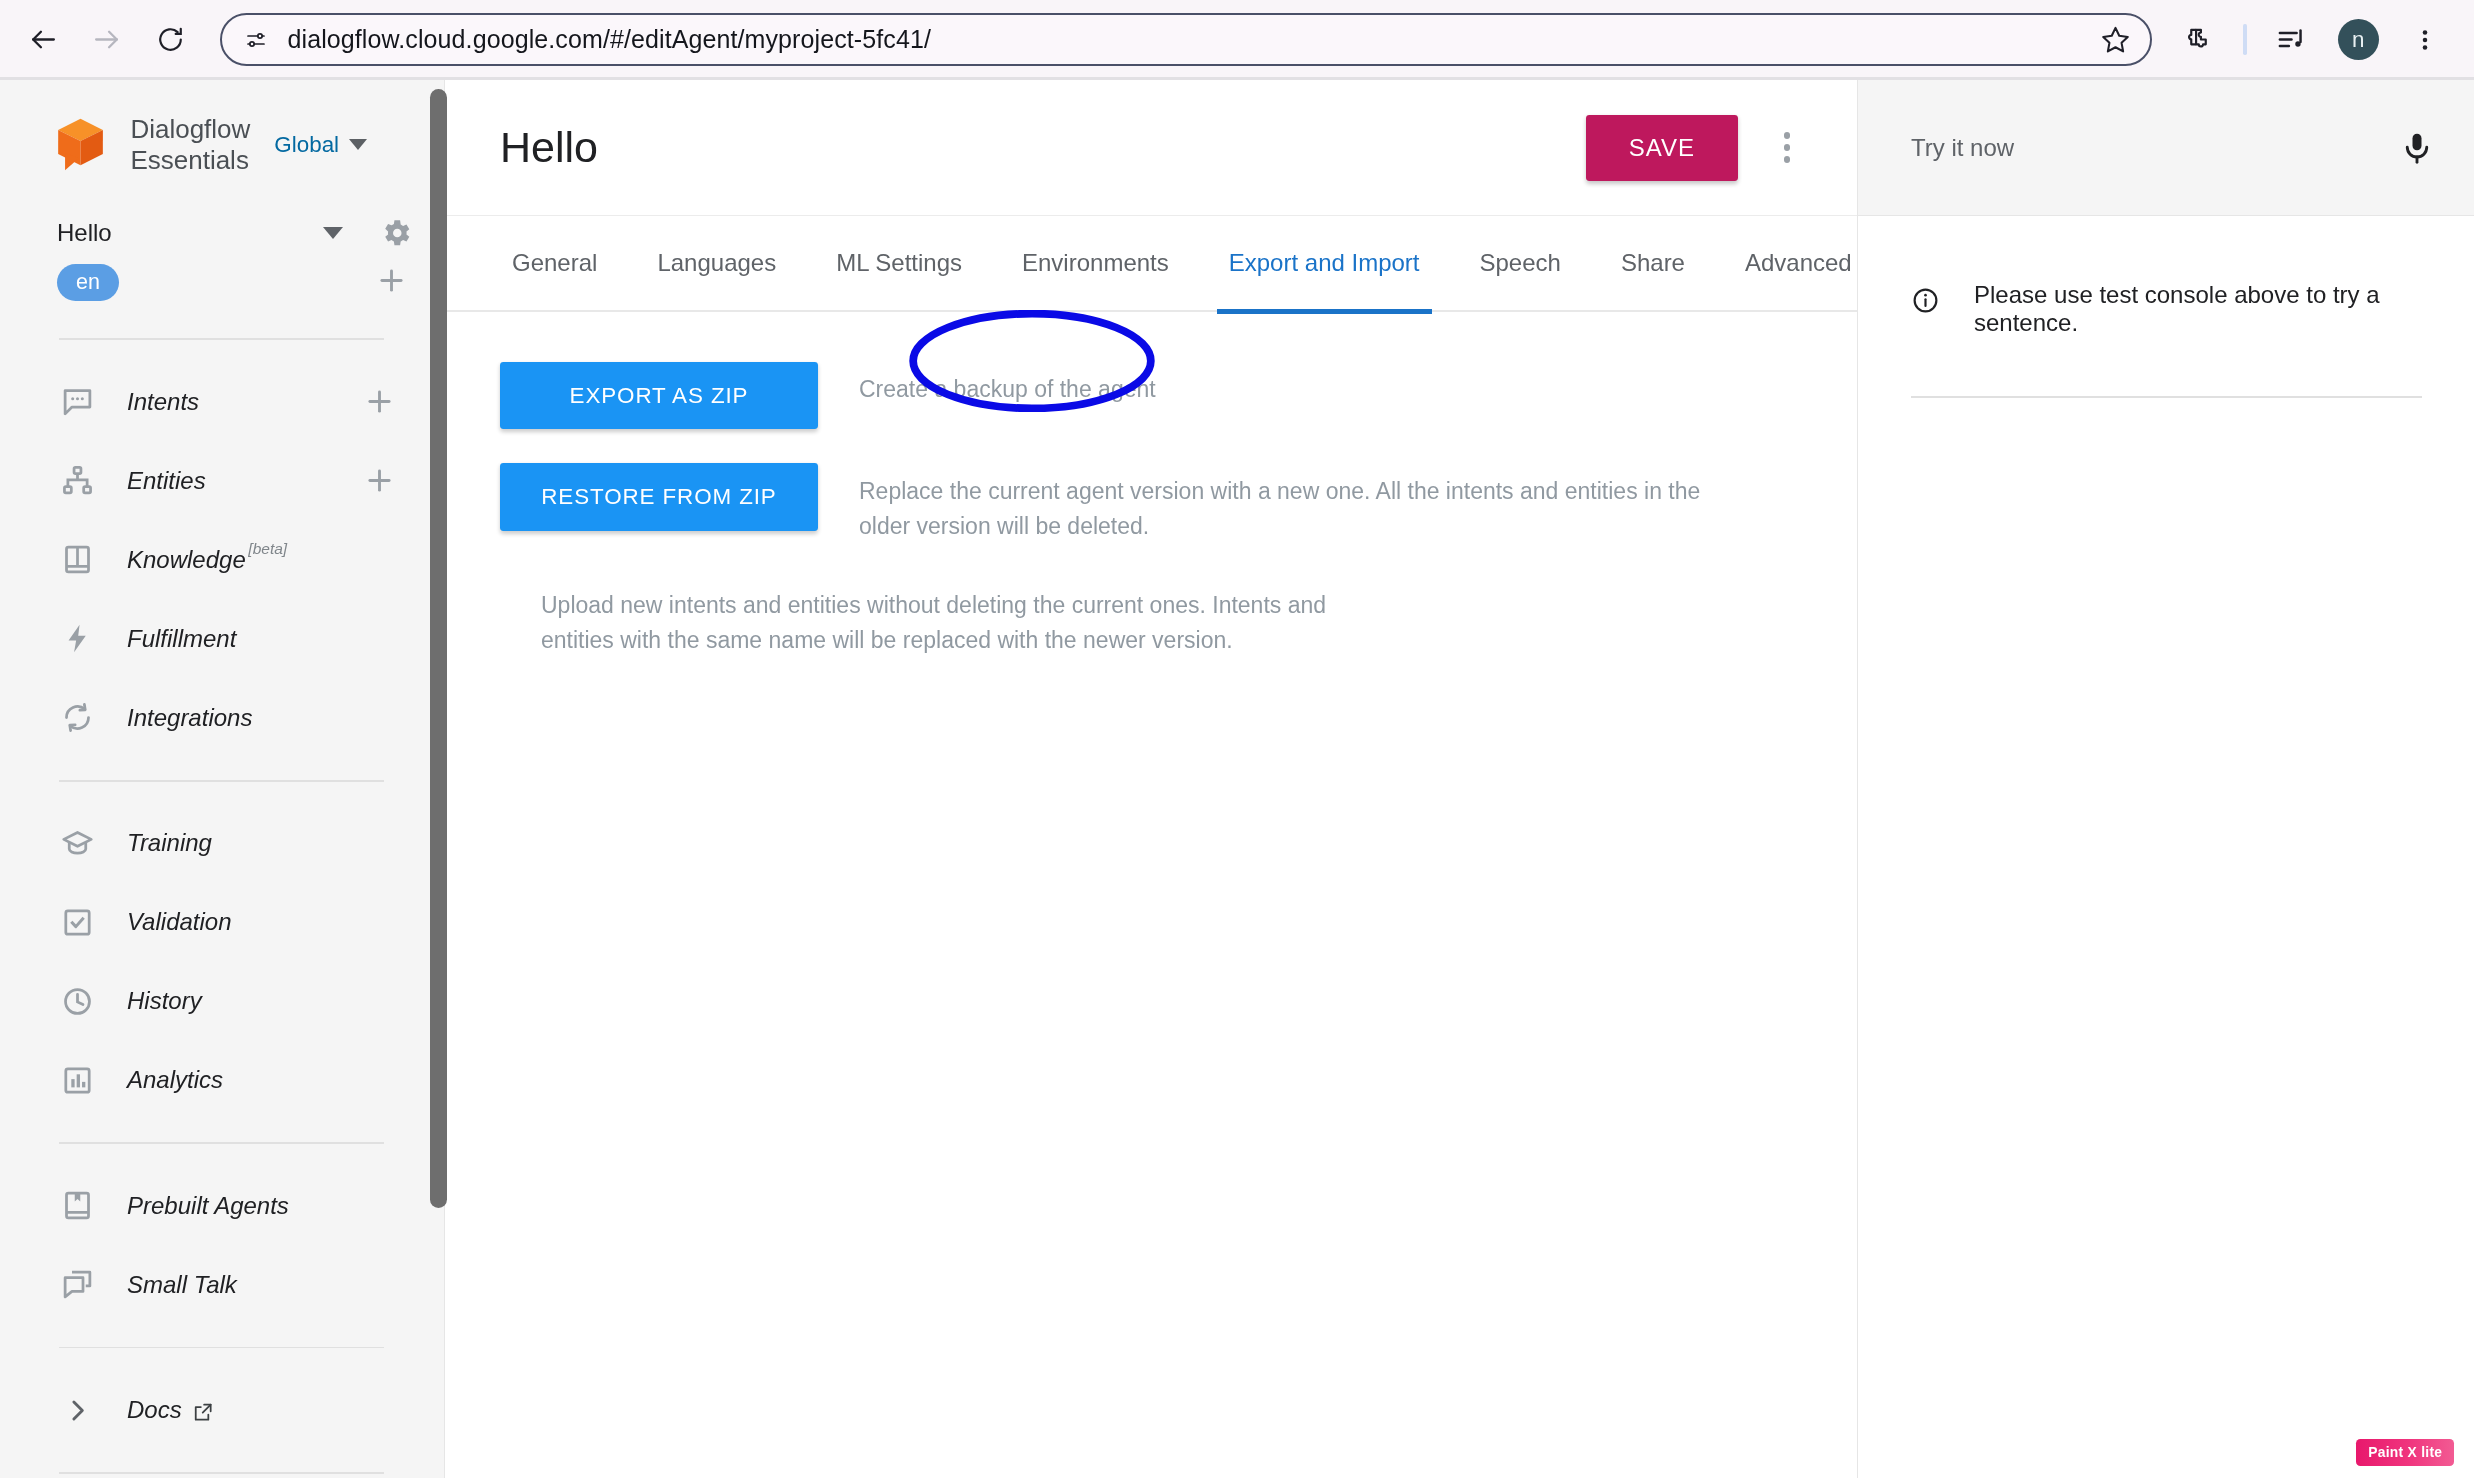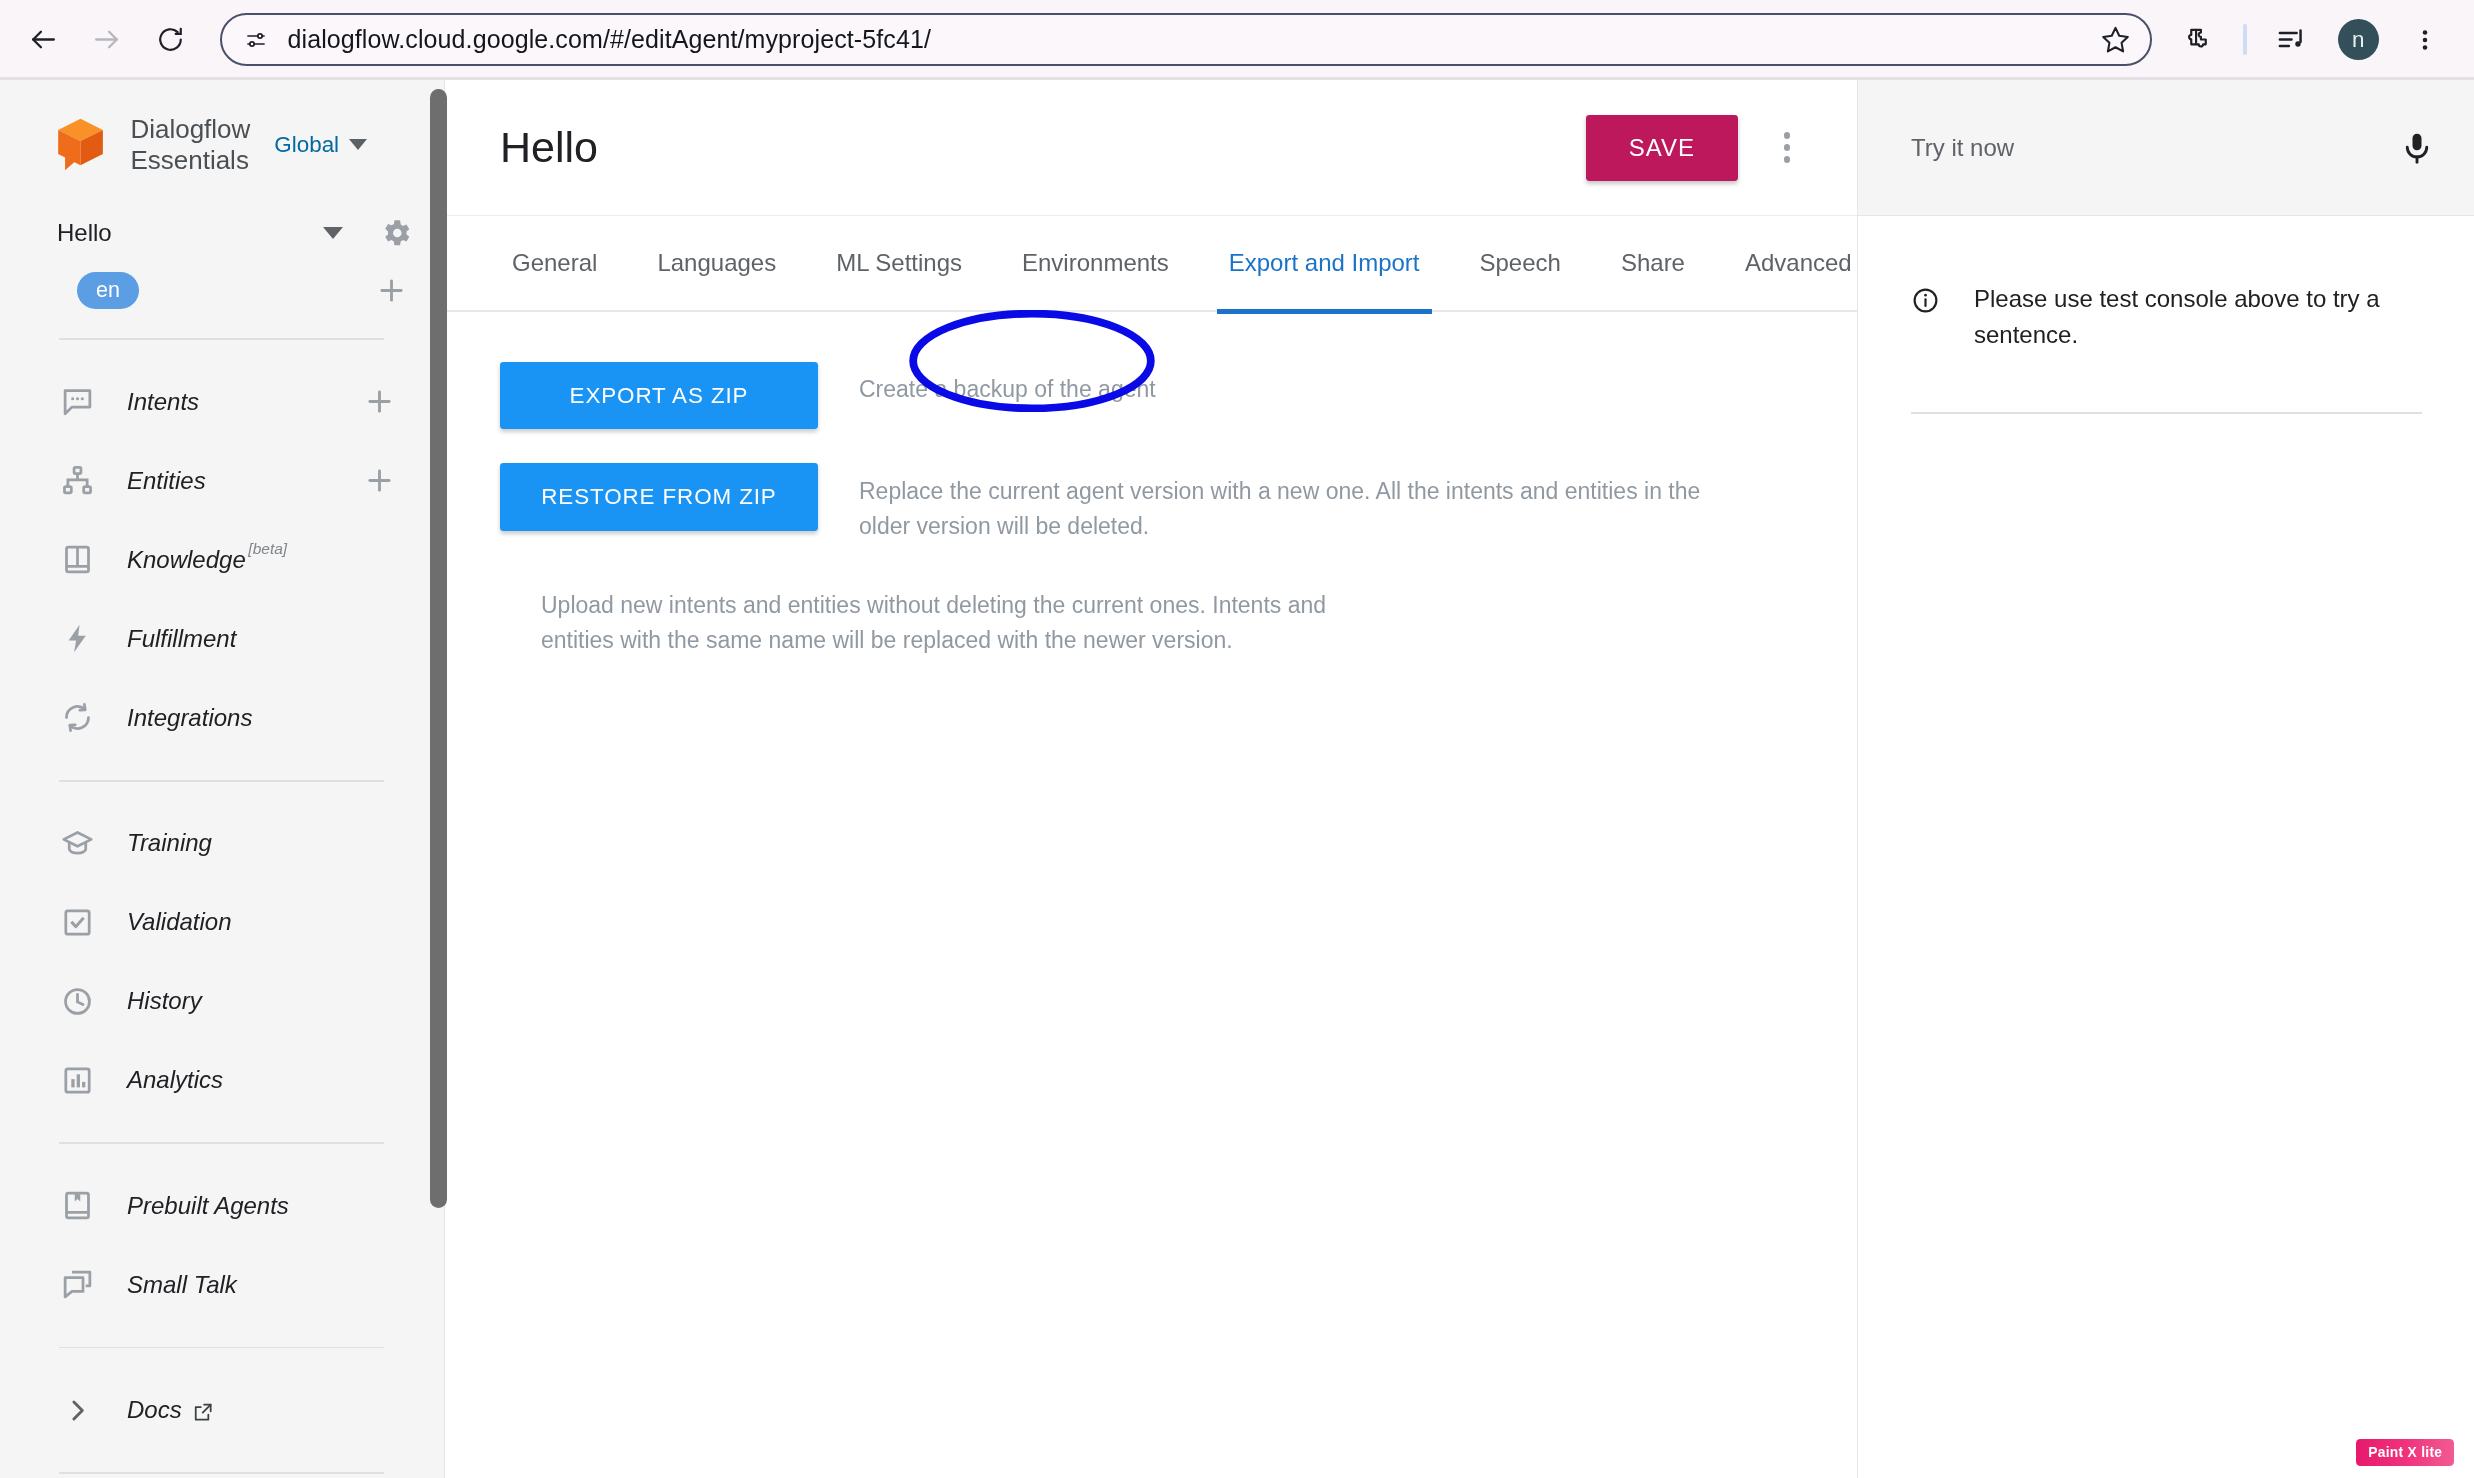--- a/index.html
+++ b/index.html
@@ -105,22 +105,22 @@
   #agent-name { font-size: 24px; color: #202124; flex: 1 1 auto; }
   #agent-caret {
     width: 0; height: 0; margin-right: 36px;
     border-left: 10.3px solid transparent;
     border-right: 10.3px solid transparent;
     border-top: 12px solid #5f6368;
   }
   #agent-settings-icon { display: flex; }
 
   #lang-row {
-    display: flex; align-items: center;
-    padding: 0 31px 0 57px; height: 52px; margin-left: 20px;
+    display: flex; align-items: flex-start;
+    padding: 0 31px 0 57px; height: 52px;
   }
   #lang-chip {
     background: #5b9ee4; color: #fff;
     border-radius: 19px;
     padding: 6px 19px;
     font-size: 21.5px;
   }
   #lang-add-icon { margin-left: auto; margin-right: 5.2px; display: flex; }
 
   .sb-divider { height: 1.7px; background: #e0e0e0; margin: 22.4px 60px 22.4px 59px; }
@@ -222,21 +222,21 @@
     display: flex; align-items: center;
     padding: 0 40px 0 53px;
     border-bottom: 1.7px solid #e6e6e6;
   }
   #try-it-placeholder { font-size: 24px; color: #5f6368; flex: 1 1 auto; }
   #mic-button { display: flex; }
   #try-it-body { padding: 65px 53px 0 53px; }
   #try-it-hint { display: flex; align-items: flex-start; }
   #info-icon { flex: 0 0 auto; margin-top: 5.2px; }
   #try-it-hint-text {
-    margin-left: 34px; font-size: 24px; line-height: 36px; color: #202124;
+    margin-left: 34px; font-size: 24px; line-height: 28px; color: #202124;
   }
   #try-it-rule { height: 1.7px; background: #e0e0e0; margin-top: 59px; }
 
   
   #watermark {
     position: absolute; right: 20.7px; bottom: 12px;
     background: linear-gradient(90deg, #e8186c 0%, #f0357e 55%, #f25b93 100%);
     color: #fff; font-size: 13.8px; font-weight: bold;
     padding: 6px 12px; border-radius: 4.3px;
     letter-spacing: 0.3px;

